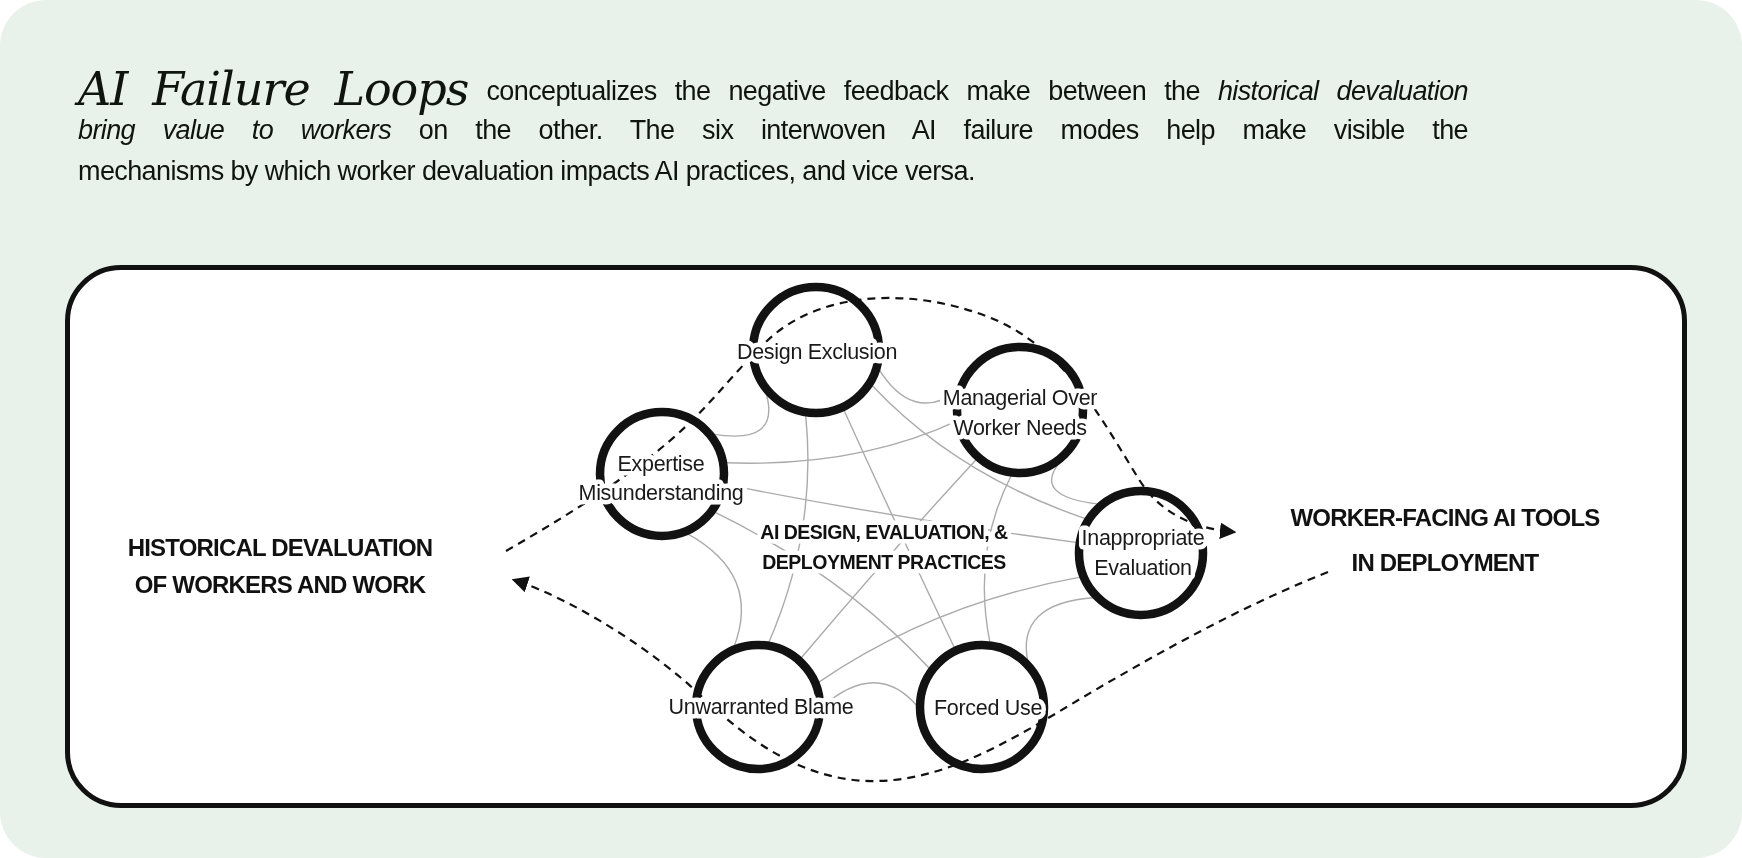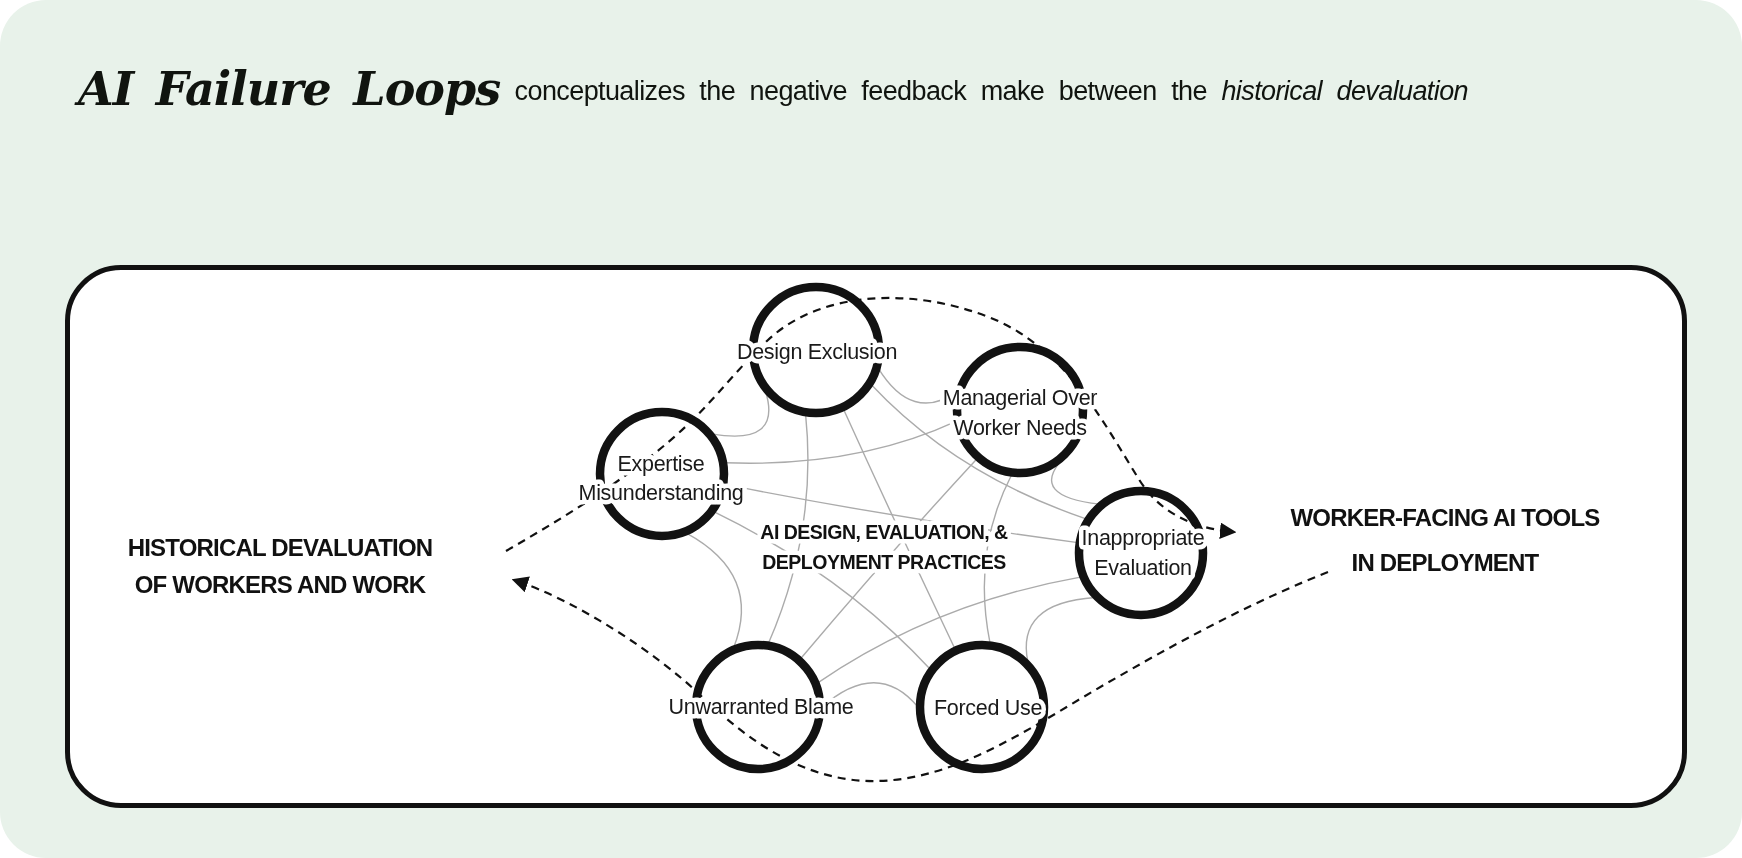--- a/index.html
+++ b/index.html
@@ -17,21 +17,21 @@
     position:absolute;left:78px;top:69px;width:1390px;
     font-size:27px;letter-spacing:-0.6px;line-height:41px;
     color:#10140f;
   }
   .intro .iline{height:41px;text-align:justify;text-align-last:justify;overflow:visible;white-space:nowrap;}
   .intro .iline.last{text-align-last:left;}
   .seg-normal{font-style:normal;}
   .seg-italic{font-style:italic;}
   .seg-title{
     font-family:"DejaVu Serif", serif;
-    font-style:italic;font-weight:700;
+    font-style:italic;font-weight:400;
     font-size:46px;letter-spacing:-1px;
     vertical-align:-5px;line-height:41px;
   }
   
   .panel{
     position:absolute;left:65px;top:265px;width:1622px;height:543px;
     background:#ffffff;border:5.5px solid #111111;border-radius:56px;
     box-sizing:border-box;
   }
   svg.diagram{position:absolute;left:0;top:0;width:1742px;height:858px;}
@@ -43,20 +43,22 @@
   .node-label{font-size:21.5px;fill:#1a1a1a;letter-spacing:-0.3px;}
   .center-label{font-size:19.5px;font-weight:700;fill:#111111;letter-spacing:-0.5px;}
   .side-label{font-size:24px;font-weight:700;fill:#111111;letter-spacing:-0.8px;}
 </style>
 </head>
 <body>
 
 <div class="canvas" style="--bg: #e8f2ea;">
   <div class="intro" id="intro">
       <div class="iline"><span class="seg-title">AI Failure Loops</span><span class="seg-normal"> conceptualizes the negative feedback make between the </span><span class="seg-italic">historical devaluation</span></div>
+      <div class="iline"><span class="seg-italic">bring value to workers</span><span class="seg-normal"> on the other. The six interwoven AI failure modes help make visible the</span></div>
+      <div class="iline last"><span class="seg-normal">mechanisms by which worker devaluation impacts AI practices, and vice versa.</span></div>
     </div>
   <div class="panel"></div>
   <svg class="diagram" id="diagram-svg" viewBox="0 0 1742 858">
     <defs>
       <marker id="arrow" viewBox="0 0 10 10" refX="8.5" refY="5" markerWidth="7.5" markerHeight="7.5" orient="auto-start-reverse">
         <path d="M 0 0 L 10 5 L 0 10 z" fill="#111111"></path>
       </marker>
     </defs>
     <g id="g-web">
         <path d="M 878.3587576021325 368.34081105945074 Q 911.98 422.98 957.6412423978675 391.65918894054926" class="web-line"></path>

